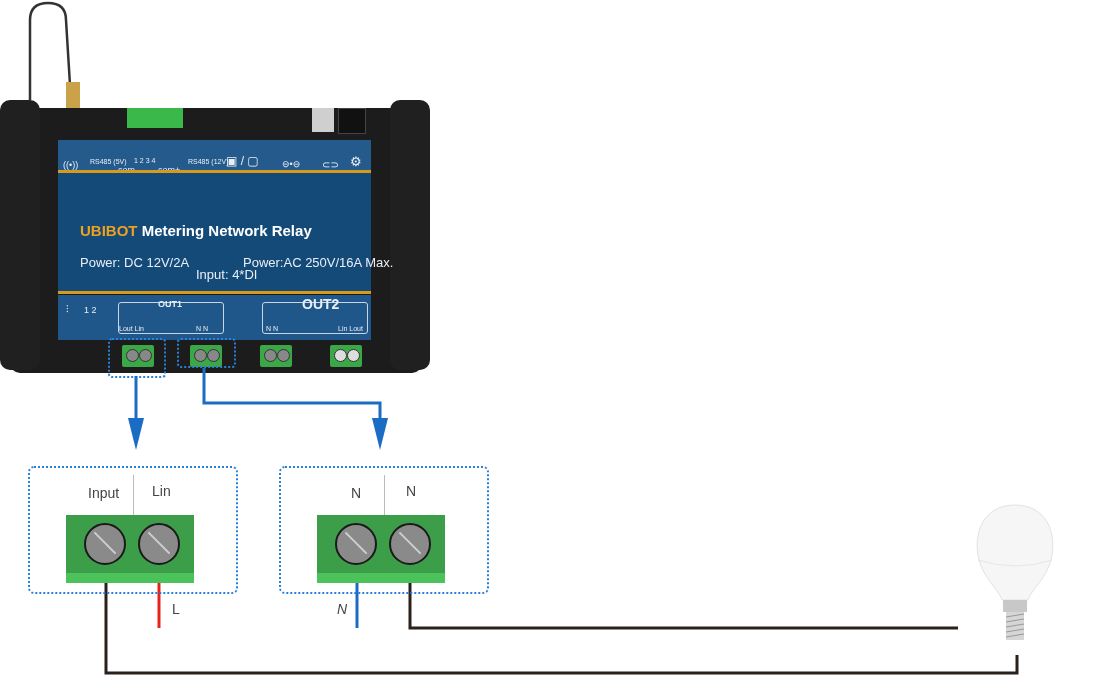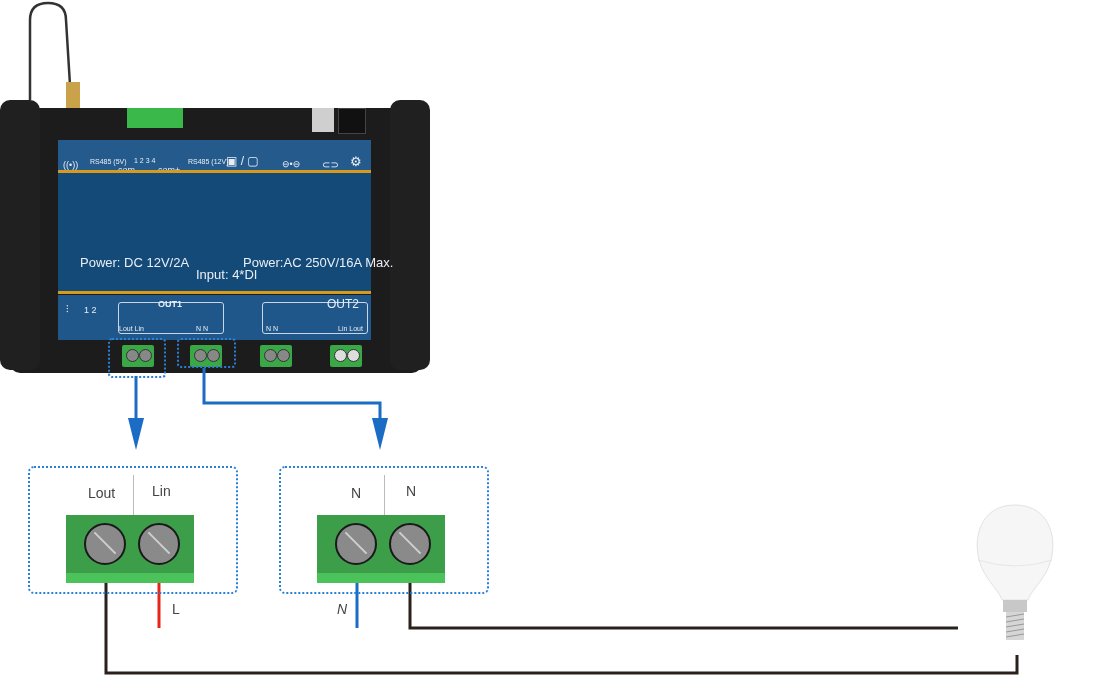--- a/index.html
+++ b/index.html
@@ -53,34 +53,38 @@
   <div class="ptxt" style="left:134px;top:57px;">1 2 3 4</div>
   <div class="ptxt" style="left:158px;top:67px;font-size:9px;">com+</div>
   <div class="ptxt" style="left:188px;top:58px;">RS485 (12V)</div>
   <div class="ptxt" style="left:226px;top:58px;font-size:12px;">▣ / ▢</div>
   <div class="ptxt" style="left:282px;top:61px;font-size:9px;">⊖•⊖</div>
   <div class="ptxt" style="left:322px;top:61px;font-size:10px;">⊂⊃</div>
   <div class="ptxt" style="left:350px;top:58px;font-size:13px;">⚙</div>
   <div class="orange" style="top:70px;"></div>
 
   <div class="panel-mid" style="top:73px;height:118px;"></div>
+  <div class="brand" style="top:122px;">
+    <span class="logo">UBIBOT</span>
+    <span>Metering Network Relay</span>
+  </div>
   <div class="spec" style="left:80px;">Power:  DC 12V/2A</div>
   <div class="spec" style="left:196px;margin-top:12px;">Input:  4*DI</div>
   <div class="spec" style="left:243px;">Power:AC 250V/16A Max.</div>
   <div class="orange" style="top:191px;"></div>
 
   <div class="panel-bot"></div>
   <div class="ptxt" style="left:66px;top:205px;font-size:10px;">⁝</div>
   <div class="ptxt" style="left:84px;top:207px;font-size:9px;text-align:center;">1 2</div>
   <div class="abs" style="left:118px;top:202px;width:104px;height:30px;border:1px solid #c8d6e6;border-radius:3px;"></div>
   <div class="ptxt" style="left:158px;top:201px;font-size:9px;font-weight:bold;">OUT1</div>
   <div class="ptxt" style="left:119px;top:225px;">Lout  Lin</div>
   <div class="ptxt" style="left:196px;top:225px;">N   N</div>
   <div class="abs" style="left:262px;top:202px;width:104px;height:30px;border:1px solid #c8d6e6;border-radius:3px;"></div>
-  <div class="ptxt" style="left:302px;top:201px;font-size:12px;font-weight:normal;margin-left:25px;">OUT2</div>
+  <div class="ptxt" style="left:302px;top:201px;font-size:14px;font-weight:bold;">OUT2</div>
   <div class="ptxt" style="left:266px;top:225px;">N   N</div>
   <div class="ptxt" style="left:338px;top:225px;">Lin Lout</div>
 
   <div class="termblk" style="left:122px;top:245px;">
       <div class="screw" style="left:4px"></div>
       <div class="screw" style="left:17px"></div>
     </div>
   <div class="termblk" style="left:190px;top:245px;">
       <div class="screw" style="left:4px"></div>
       <div class="screw" style="left:17px"></div>
@@ -107,21 +111,21 @@
     <polygon points="372,418 388,418 380,450" fill="#1a6cc4"></polygon>
   </g>
   <line x1="159" y1="560" x2="159" y2="628" stroke="#e8241a" stroke-width="3"></line>
   <line x1="357" y1="560" x2="357" y2="628" stroke="#1a6cc4" stroke-width="3"></line>
   <polyline points="106,560 106,673 1017,673 1017,655" stroke="#2a201c" stroke-width="3" fill="none"></polyline>
   <polyline points="410,560 410,628 958,628" stroke="#2a201c" stroke-width="3" fill="none"></polyline>
 </svg>
 
 <div class="box" style="left:28px;top:466px;width:206px;height:124px;"></div>
 <div class="divider" style="left:133px;top:475px;"></div>
-<div class="label" style="left:88px;top:485px;">Lout</div>
+<div class="label" style="left:88px;top:485px;">Input</div>
 <div class="label" style="left:152px;top:483px;">Lin</div>
 <div class="bigterm" style="left:66px;top:515px;">
   <div class="stripe"></div>
   <div class="bigscrew" style="left:18px"></div>
   <div class="bigscrew" style="left:72px"></div>
 </div>
 
 <div class="box" style="left:279px;top:466px;width:206px;height:124px;"></div>
 <div class="divider" style="left:384px;top:475px;"></div>
 <div class="label" style="left:351px;top:485px;">N</div>

